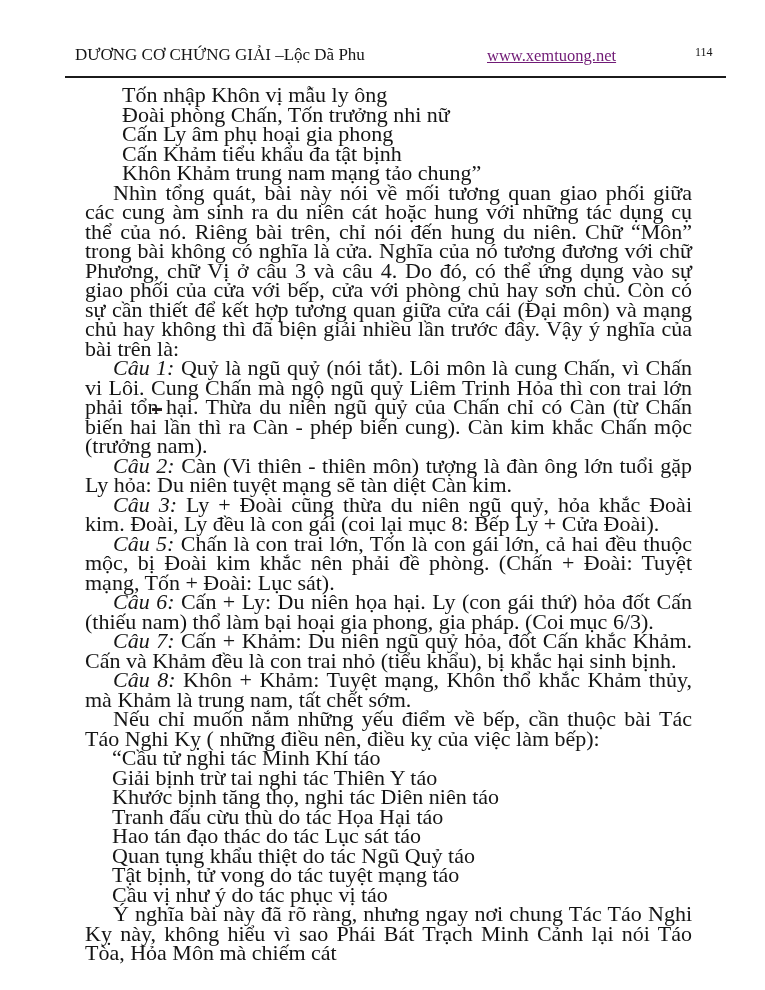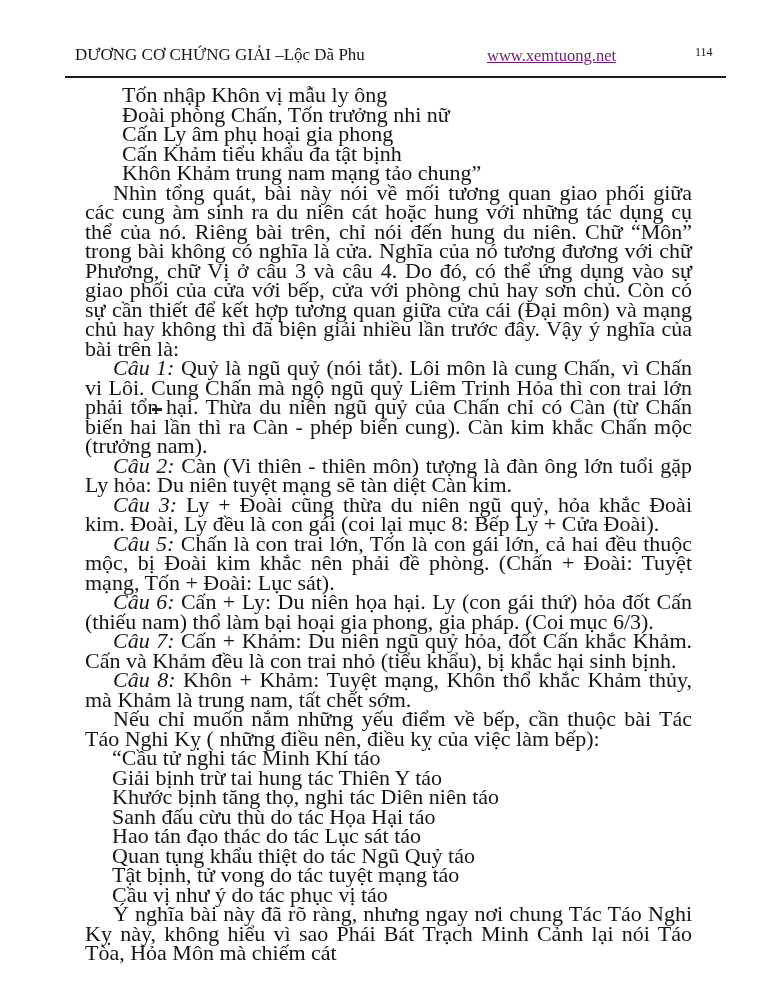--- a/index.html
+++ b/index.html
@@ -50,23 +50,23 @@
     <div class="para"><span class="cau-label">Câu 3:</span> <span>Ly + Đoài cũng thừa du niên ngũ quỷ, hỏa khắc Đoài kim. Đoài, Ly đều là con gái (coi lại mục 8: Bếp Ly + Cửa Đoài).</span></div>
     <div class="para"><span class="cau-label">Câu 5:</span> <span>Chấn là con trai lớn, Tốn là con gái lớn, cả hai đều thuộc mộc, bị Đoài kim khắc nên phải đề phòng. (Chấn + Đoài: Tuyệt mạng, Tốn + Đoài: Lục sát).</span></div>
     <div class="para"><span class="cau-label">Câu 6:</span> <span>Cấn + Ly: Du niên họa hại. Ly (con gái thứ) hỏa đốt Cấn (thiếu nam) thổ làm bại hoại gia phong, gia pháp. (Coi mục 6/3).</span></div>
     <div class="para"><span class="cau-label">Câu 7:</span> <span>Cấn + Khảm: Du niên ngũ quỷ hỏa, đốt Cấn khắc Khảm. Cấn và Khảm đều là con trai nhỏ (tiểu khẩu), bị khắc hại sinh bịnh.</span></div>
     <div class="para"><span class="cau-label">Câu 8:</span> <span>Khôn + Khảm: Tuyệt mạng, Khôn thổ khắc Khảm thủy, mà Khảm là trung nam, tất chết sớm.</span></div>
 
     <div class="para">Nếu chỉ muốn nắm những yếu điểm về bếp, cần thuộc bài Tác Táo Nghi Kỵ ( những điều nên, điều kỵ của việc làm bếp):</div>
 
     <div class="poem2">
       <div class="vline">“Cầu tử nghi tác Minh Khí táo</div>
-      <div class="vline">Giải bịnh trừ tai hung tác Thiên Y táo</div>
+      <div class="vline">Giải bịnh trừ tai nghi tác Thiên Y táo</div>
       <div class="vline">Khước bịnh tăng thọ, nghi tác Diên niên táo</div>
-      <div class="vline">Sanh đấu cừu thù do tác Họa Hại táo</div>
+      <div class="vline">Tranh đấu cừu thù do tác Họa Hại táo</div>
       <div class="vline">Hao tán đạo thác do tác Lục sát táo</div>
       <div class="vline">Quan tụng khẩu thiệt do tác Ngũ Quỷ táo</div>
       <div class="vline">Tật bịnh, tử vong do tác tuyệt mạng táo</div>
       <div class="vline">Cầu vị như ý do tác phục vị táo</div>
     </div>
 
     <div class="para">Ý nghĩa bài này đã rõ ràng, nhưng ngay nơi chung Tác Táo Nghi Kỵ này, không hiểu vì sao Phái Bát Trạch Minh Cảnh lại nói Táo Tòa, Hỏa Môn mà chiếm cát</div>
 
   </div>
 

